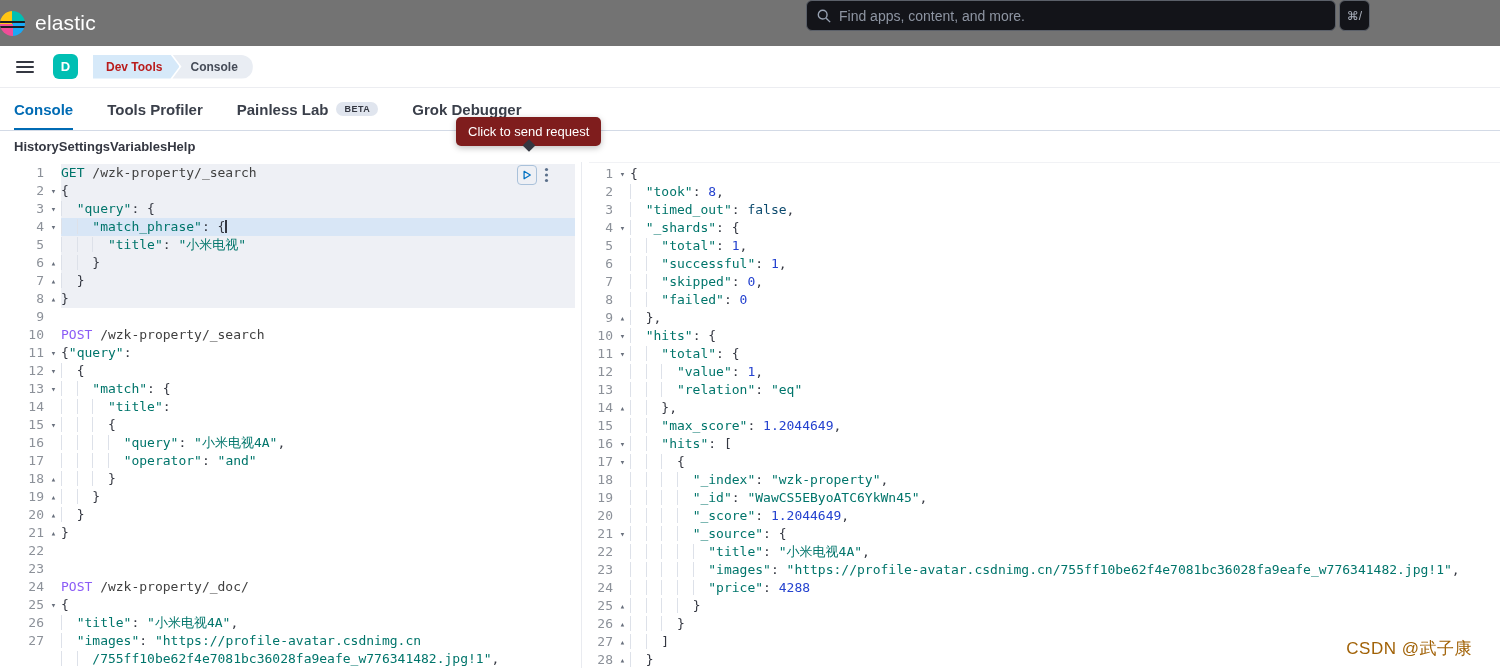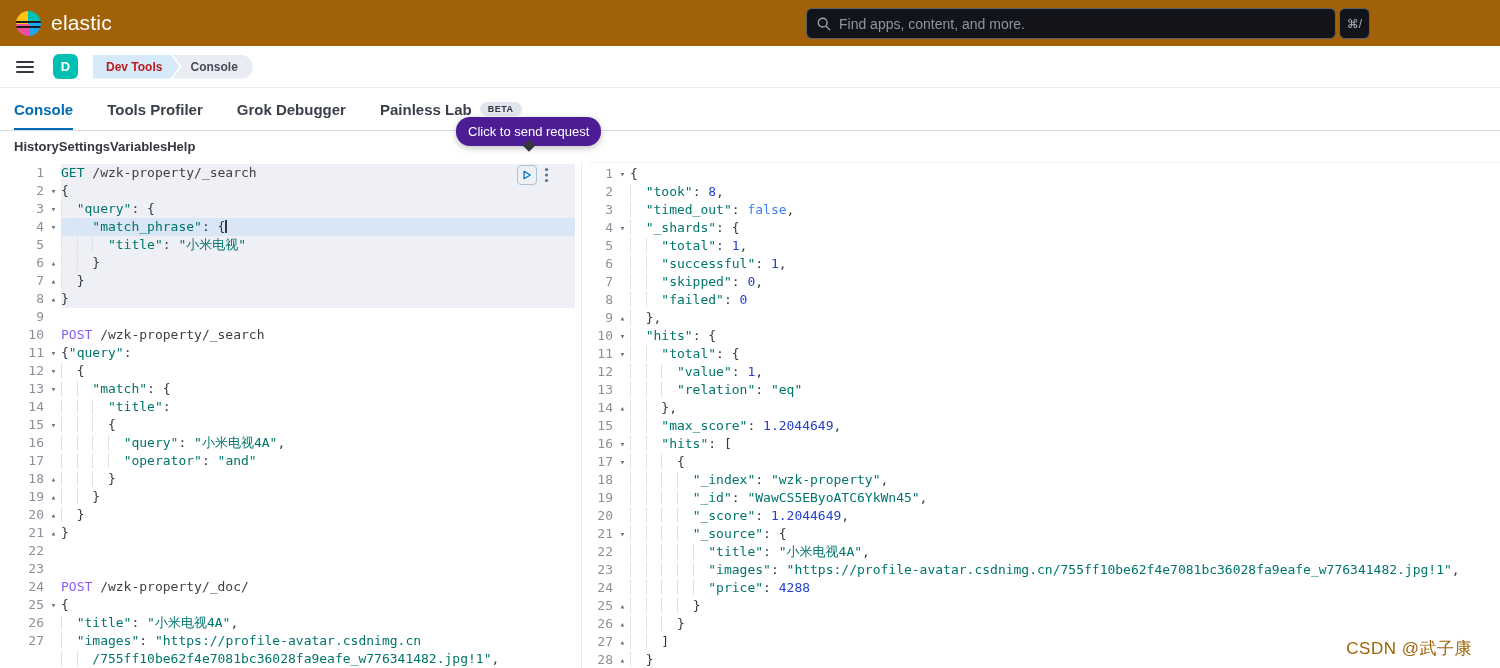--- a/index.html
+++ b/index.html
@@ -1,28 +1,28 @@
 <!DOCTYPE html>
 <html><head>
 <meta charset="utf-8">
 <style>
   *{margin:0;padding:0;box-sizing:border-box}
   html,body{width:1500px;height:668px;overflow:hidden}
   body{font-family:"Liberation Sans",sans-serif;background:#fff}
   .app{position:relative;width:1500px;height:668px;overflow:hidden}
 
   
-  .topbar{height:46px;background:#a16207;display:flex;align-items:center;padding:0 16px;position:relative}
+  .topbar{height:46px;background:#737373;display:flex;align-items:center;padding:0 0;position:relative}
   .brand{display:flex;align-items:center;gap:10px;cursor:pointer}
   .logo{width:25px;height:25px;border-radius:50%;
     background:
       linear-gradient(rgba(0,0,0,0) 0 40%, #1b1c21 40% 46%, rgba(0,0,0,0) 46% 62%, #1b1c21 62% 68%, rgba(0,0,0,0) 68%),
       conic-gradient(#00bfb3 0 25%, #1ba9f5 25% 50%, #f04e98 50% 75%, #fec514 75% 100%);}
   .brand-text{color:#fff;font-size:21px;font-weight:500;letter-spacing:.2px}
-  .search-area{position:absolute;left:806px;top:8px;width:564px;display:flex;gap:3px}
+  .search-area{position:absolute;left:806px;top:0;width:564px;display:flex;gap:3px}
   .searchbox{flex:1;height:31px;background:#131419;border:1px solid #5b6069;border-radius:6px;display:flex;align-items:center;padding:0 10px;gap:8px;cursor:text}
   .searchbox input{flex:1;background:transparent;border:0;outline:0;color:#d4dae3;font-size:14px;font-family:"Liberation Sans",sans-serif}
   .searchbox input::placeholder{color:#8e95a2}
   .kbd{width:31px;height:31px;flex:none;border:1px solid #5b6069;border-radius:6px;background:#131419;color:#aab0bc;font-size:12px;display:flex;align-items:center;justify-content:center}
 
   
   .navbar{height:42px;border-bottom:1px solid #ecedf1;display:flex;align-items:center;padding:0 16px;gap:15px;background:#fff}
   .hamburger{width:22px;height:22px;background:none;border:0;cursor:pointer;display:flex;flex-direction:column;justify-content:center;gap:3px}
   .hamburger span{display:block;height:2px;width:18px;background:#343741;border-radius:1px}
   .space-badge{width:25px;height:25px;border-radius:6px;background:#00bfb3;color:#fff;font-weight:700;font-size:13px;display:flex;align-items:center;justify-content:center;cursor:pointer}
@@ -62,30 +62,30 @@
   .cur .code{background:#d8e6f6}
   .g{box-shadow:inset 1px 0 0 #dde1e9}
   .caret{display:inline-block;width:2px;height:13px;background:#343741;vertical-align:-2px}
 
   .tk-mg{color:#00756b}
   .tk-mp{color:#8b5cf6}
   .tk-url{color:#404040}
   .tk-k{color:#00756b}
   .tk-s{color:#00756b}
   .tk-n{color:#2442cf}
-  .tk-b{color:#3b82f6}
+  .tk-b{color:#0c4a6e}
   .tk-p{color:#343741}
 
   
   .req-actions{position:absolute;left:517px;top:165px;display:flex;align-items:center;gap:7px;z-index:5}
   .play-btn{width:20px;height:20px;border:1px solid #a9c1da;border-radius:4px;background:transparent;display:flex;align-items:center;justify-content:center;cursor:pointer;padding:0}
   .kebab-btn{background:none;border:0;cursor:pointer;padding:0;display:flex;align-items:center}
 
   
-  .tooltip{position:absolute;left:456px;top:117px;background:#4c1d95;color:#fff;font-size:13px;padding:7px 12px;border-radius:14px;box-shadow:0 2px 6px rgba(0,0,0,.25);z-index:6;white-space:nowrap}
+  .tooltip{position:absolute;left:456px;top:117px;background:#7f1d1d;color:#fff;font-size:13px;padding:7px 12px;border-radius:5px;box-shadow:0 2px 6px rgba(0,0,0,.25);z-index:6;white-space:nowrap}
   .tooltip .arrow{position:absolute;left:50%;bottom:-4px;width:9px;height:9px;background:#343741;transform:translateX(-50%) rotate(45deg)}
 
   
   .watermark{position:absolute;right:28px;bottom:8px;font-size:17px;color:#a16207;z-index:4;letter-spacing:.5px;pointer-events:none}
 </style>
 </head>
 <body>
 
 <div class="app">
 
@@ -120,26 +120,26 @@
   </div>
 
   <div class="tabbar">
     <div class="tab active">
         <span>Console</span>
       </div>
     <div class="tab">
         <span>Tools Profiler</span>
       </div>
     <div class="tab">
-        <span>Grok Debugger</span>
-      </div>
-    <div class="tab">
       <span>Painless Lab</span>
       <span class="beta">BETA</span>
     </div>
+    <div class="tab">
+        <span>Grok Debugger</span>
+      </div>
   </div>
 
   <div class="menubar">
     <span class="menu-item">History</span>
     <span class="menu-item">Settings</span>
     <span class="menu-item">Variables</span>
     <span class="menu-item">Help</span>
   </div>
 
   <div class="editor">

